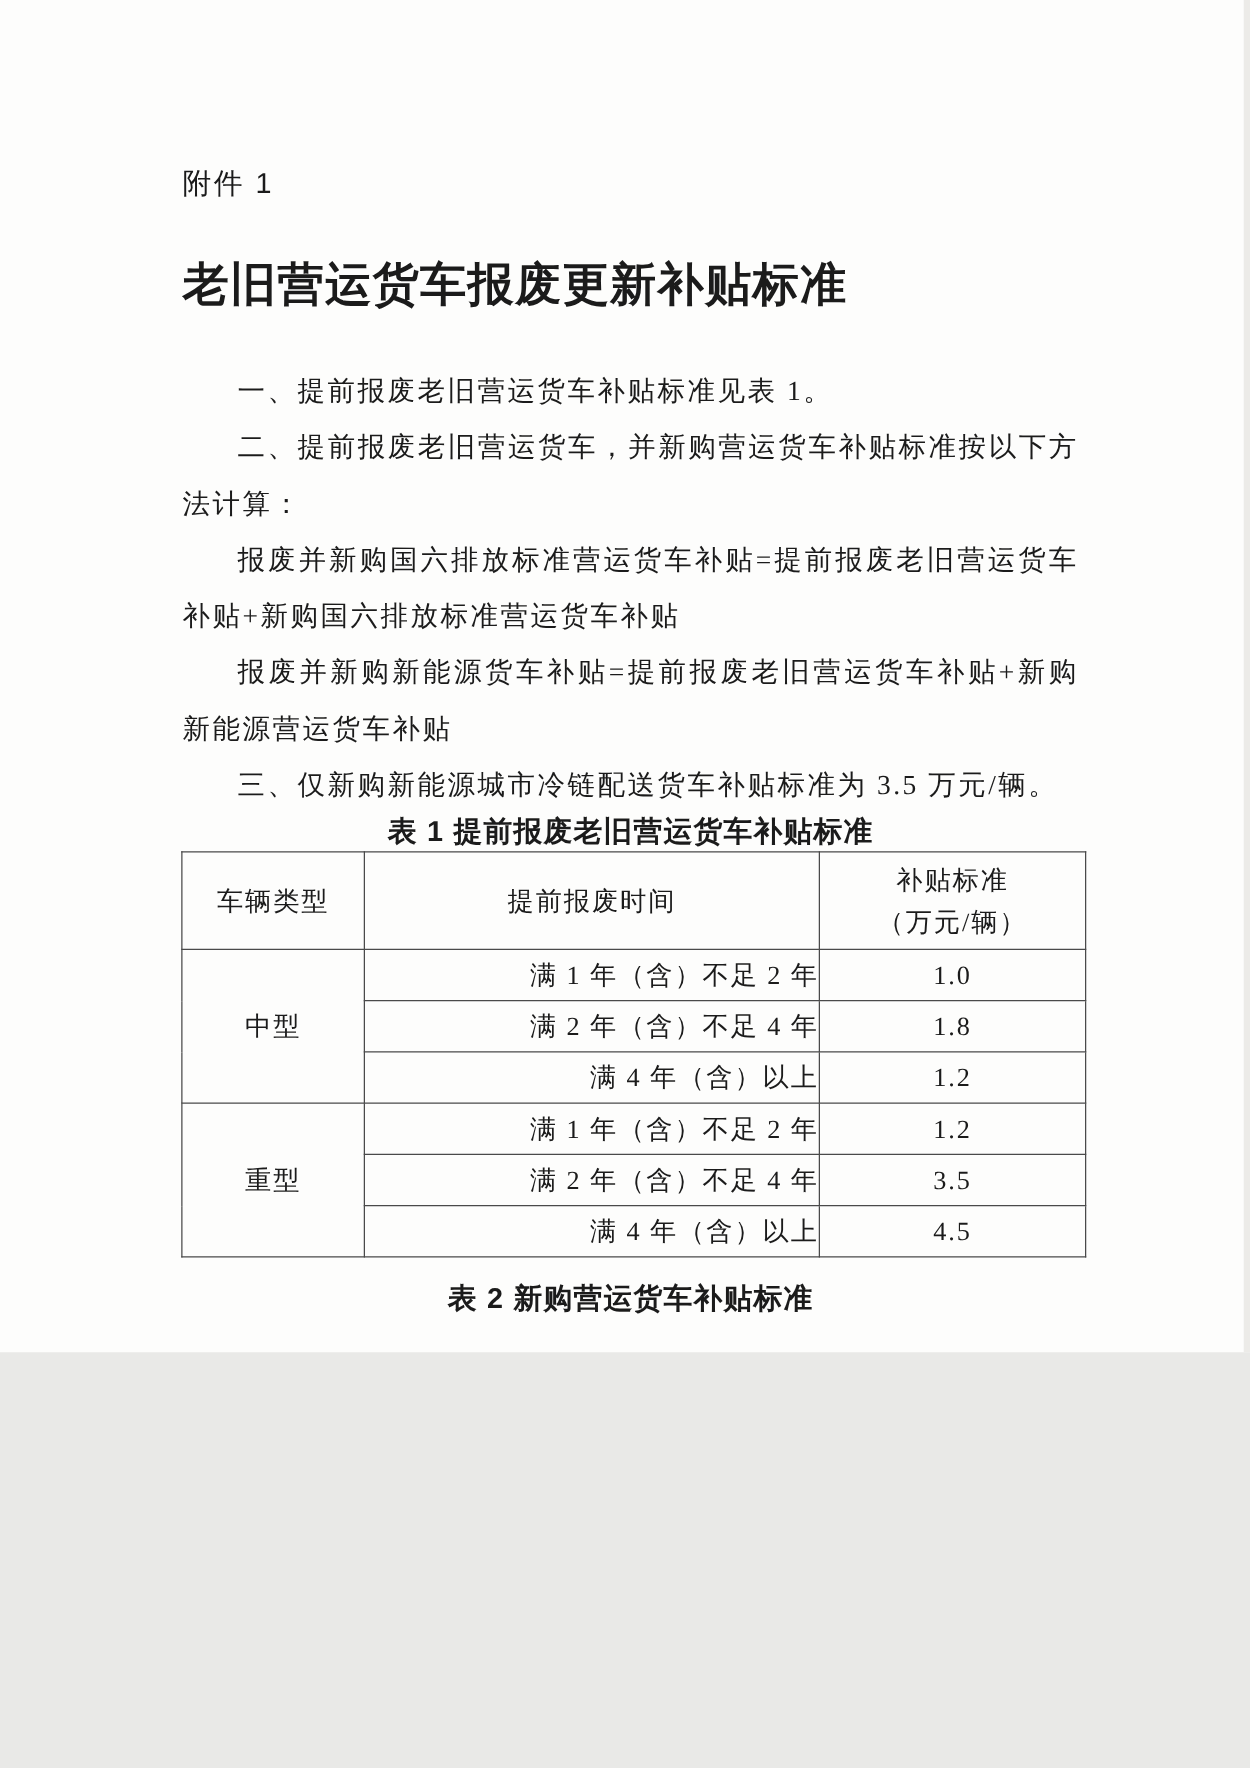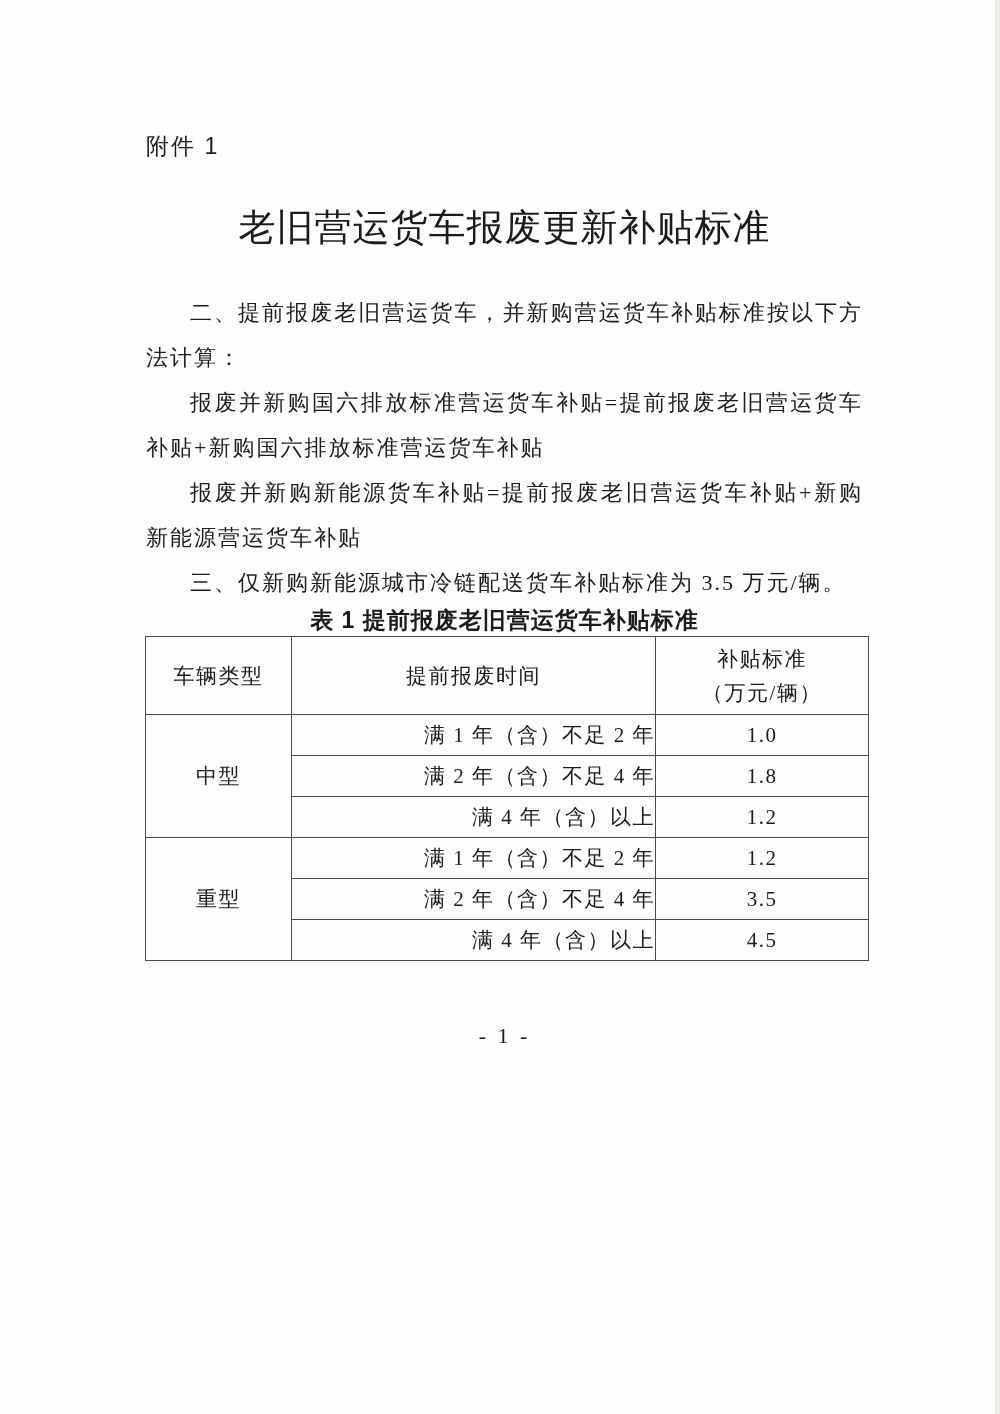--- a/index.html
+++ b/index.html
@@ -1,38 +1,37 @@
 <!DOCTYPE html>
 <html><head>
 <meta charset="utf-8">
 <style>
   html, body { margin: 0; padding: 0; background: #e9e9e7; }
   .page {
     position: relative;
     width: 1000px;
-    height: 1414px;
+    height: 1082px;
     margin: 0 auto;
     background: #fdfdfc;
     color: #1b1b1b;
     font-family: "Liberation Serif", "DejaVu Serif", serif;
     box-sizing: border-box;
     padding: 131px 132px 0 146px;
     border-right: 5px solid #ecebe8;
     overflow: hidden;
   }
   .attachment {
     font-family: "Liberation Sans", "DejaVu Sans", sans-serif;
     font-size: 23px;
     letter-spacing: 2px;
   }
   .title {
     margin-top: 41px;
-    text-align: center;
     font-size: 37px;
-    font-weight: normal;
+    font-weight: bold;
     letter-spacing: 1px;
     white-space: nowrap;
   }
   .bodytext {
     margin-top: 37px;
     font-size: 22px;
     line-height: 45px;
     letter-spacing: 2px;
     text-align: justify;
   }
@@ -77,20 +76,21 @@
 </head>
 <body>
 
 <div class="page">
 
   <div class="attachment">附件 1</div>
 
   <div class="title">老旧营运货车报废更新补贴标准</div>
 
   <div class="bodytext">
+    <p>一、提前报废老旧营运货车补贴标准见表 1。</p>
     <p>二、提前报废老旧营运货车，并新购营运货车补贴标准按以下方法计算：</p>
     <p>报废并新购国六排放标准营运货车补贴=提前报废老旧营运货车补贴+新购国六排放标准营运货车补贴</p>
     <p>报废并新购新能源货车补贴=提前报废老旧营运货车补贴+新购新能源营运货车补贴</p>
     <p>三、仅新购新能源城市冷链配送货车补贴标准为 3.5 万元/辆。</p>
   </div>
 
   <div class="caption caption1">表 1  提前报废老旧营运货车补贴标准</div>
 
   <table class="t1">
     <colgroup>
@@ -131,16 +131,17 @@
         <td class="time">满 2 年（含）不足 4 年</td>
         <td class="ctr">3.5</td>
       </tr>
       <tr class="datarow">
         <td class="time">满 4 年（含）以上</td>
         <td class="ctr">4.5</td>
       </tr>
     </tbody>
   </table>
 
+  <div class="caption caption2">表 2  新购营运货车补贴标准</div>
 
   <div class="pageno">- 1 -</div>
 
 </div>
 
 </body></html>

